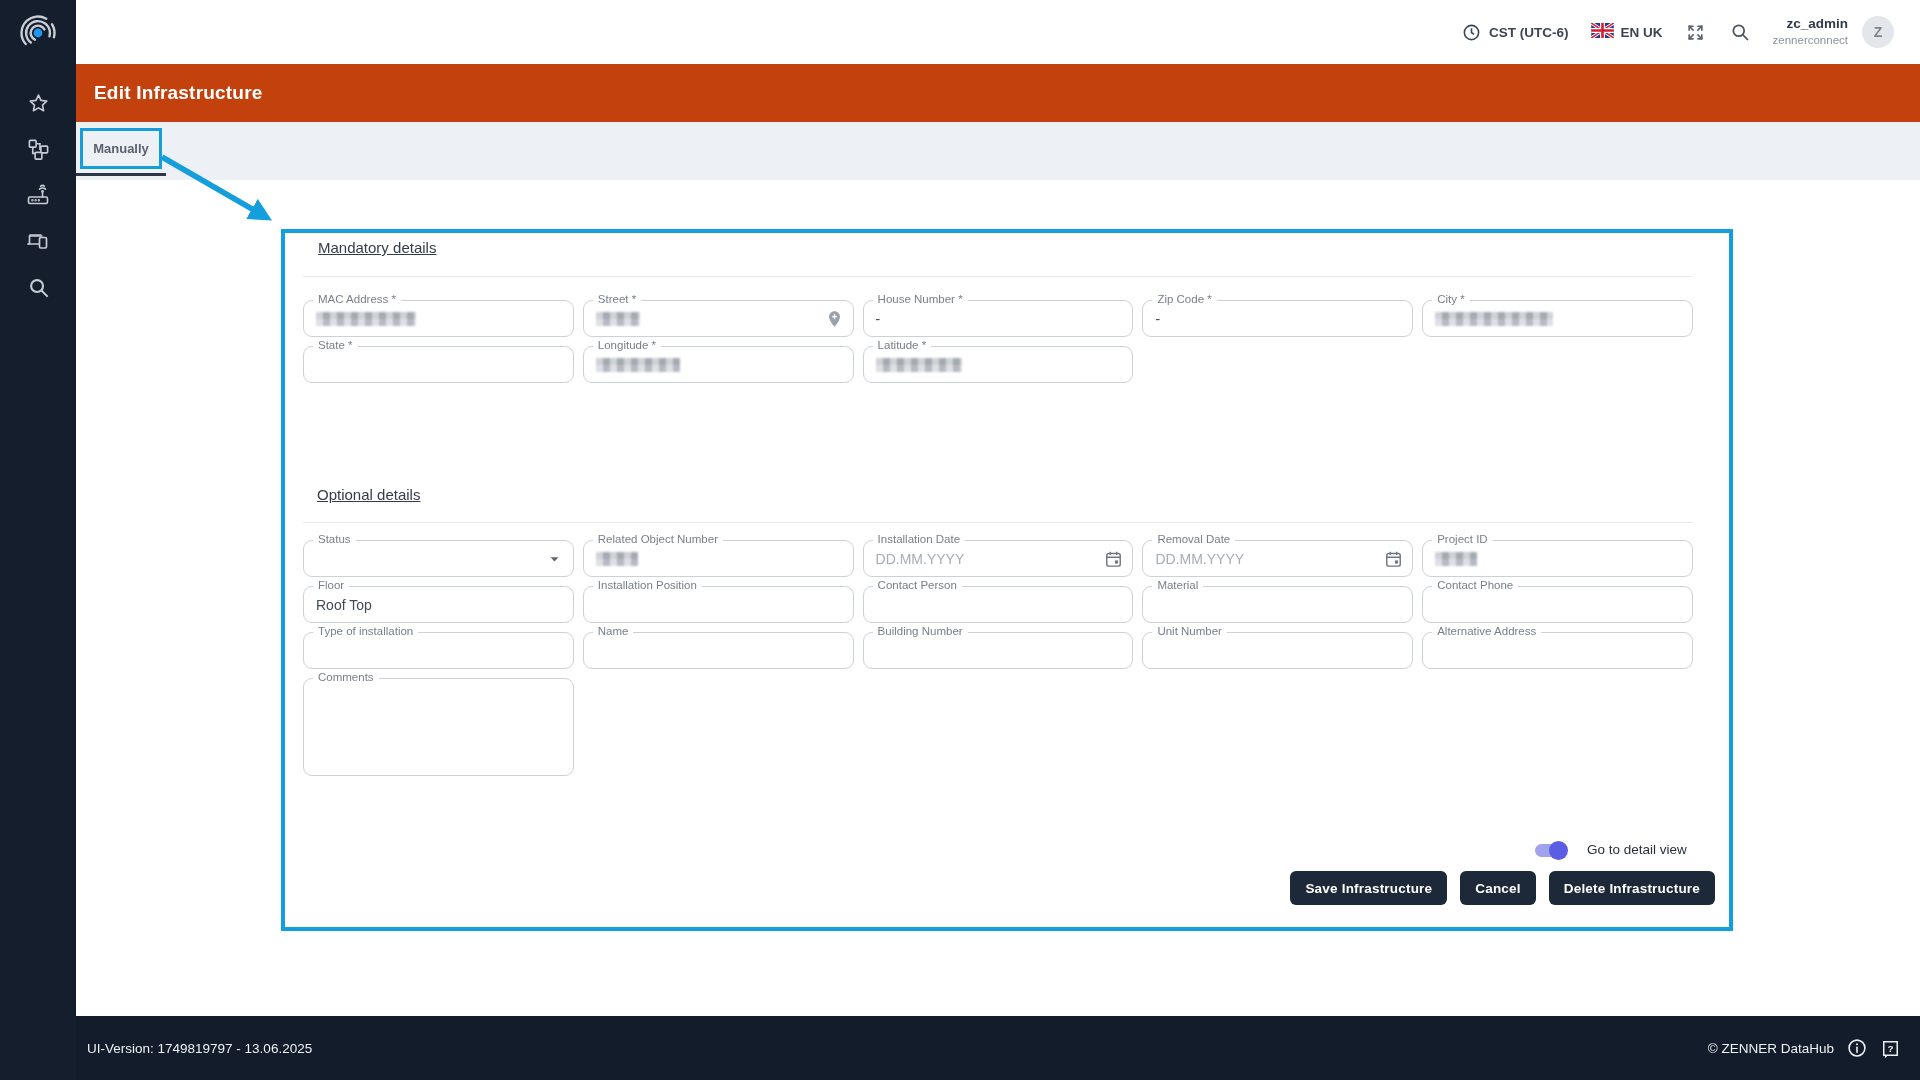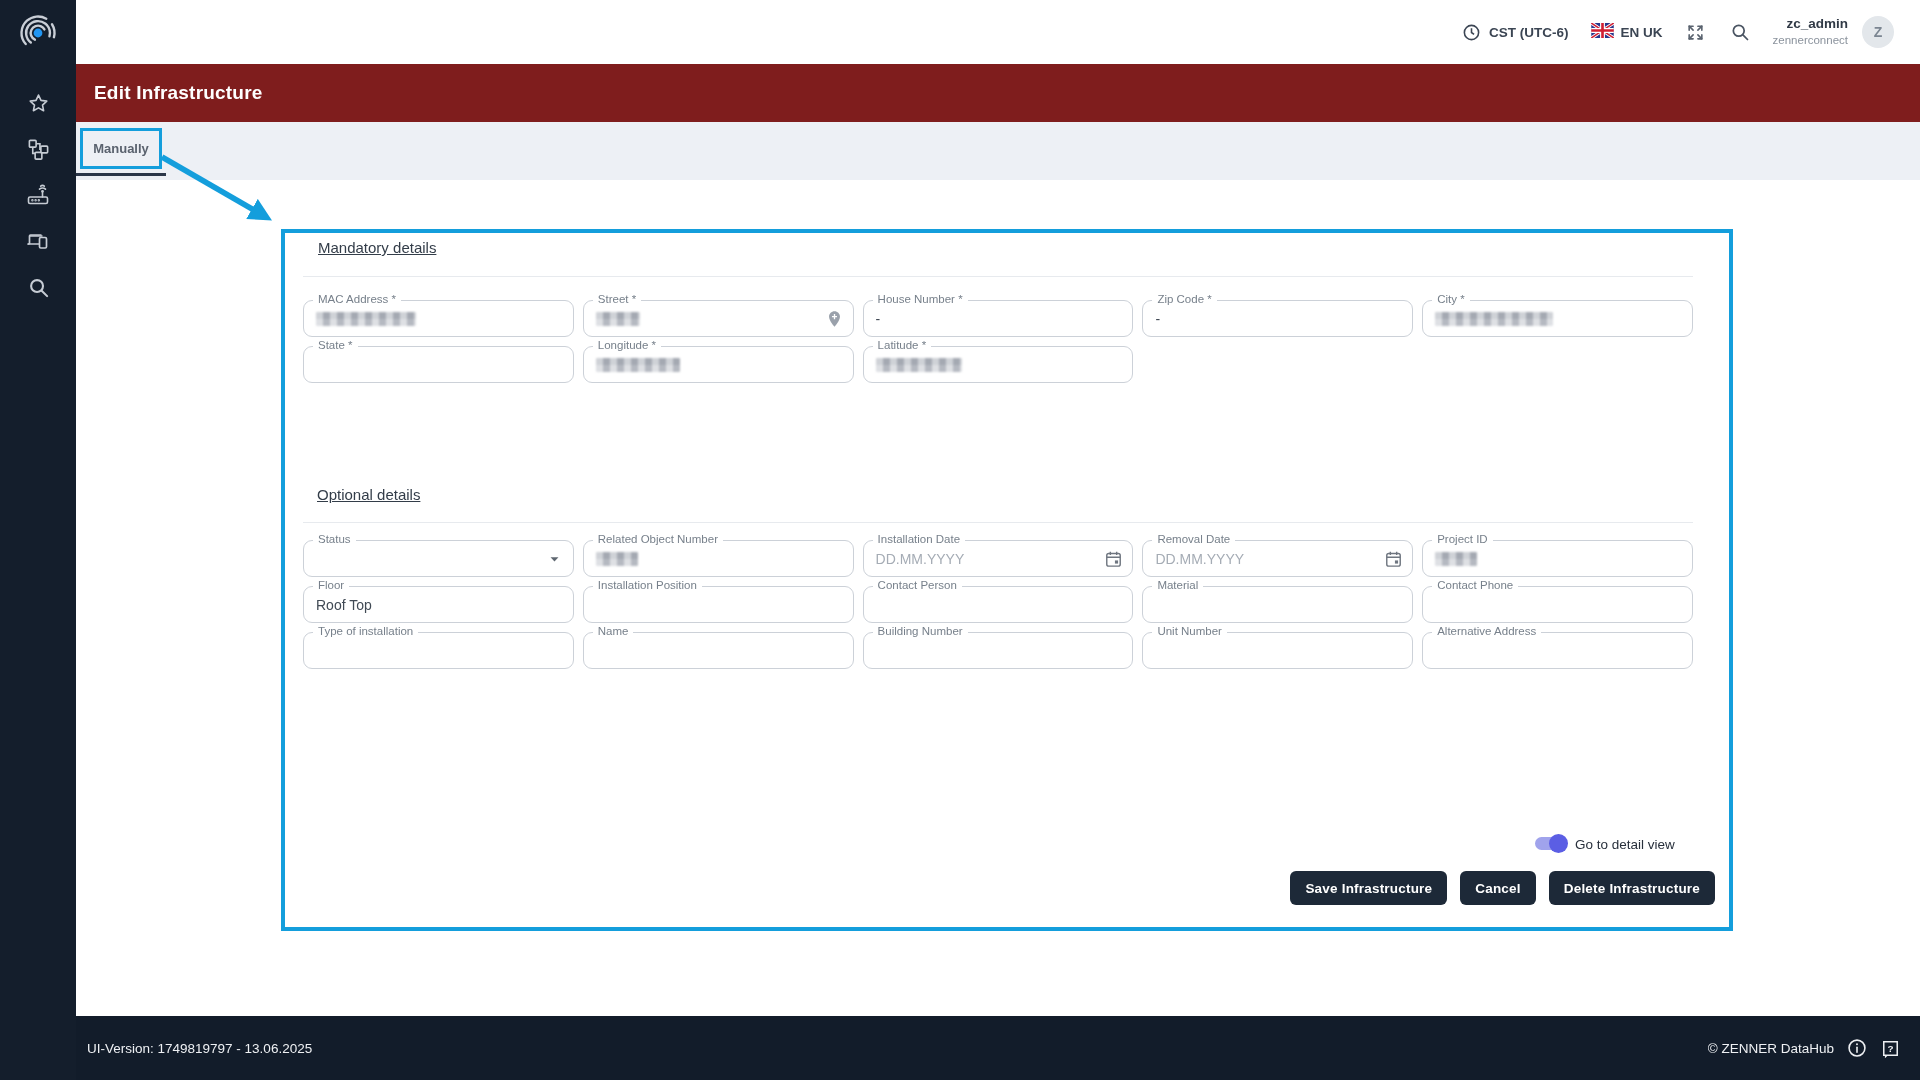--- a/index.html
+++ b/index.html
@@ -18,21 +18,21 @@
   .topbar { position:absolute; left:76px; top:0; width:1844px; height:64px; background:#ffffff; display:flex; align-items:center; justify-content:flex-end; padding-right:26px; gap:22px; }
   .tz { display:flex; align-items:center; gap:7px; color:#3b4553; font-size:13.5px; font-weight:bold; cursor:pointer; }
   .lang { display:flex; align-items:center; gap:7px; color:#3b4553; font-size:13.5px; font-weight:bold; cursor:pointer; }
   .iconbtn { width:22px; height:22px; display:flex; align-items:center; justify-content:center; cursor:pointer; }
   .userblock { text-align:right; line-height:1.25; cursor:pointer; }
   .user-name { font-size:13.5px; font-weight:bold; color:#313a46; }
   .user-org { font-size:11.5px; color:#8b939d; }
   .avatar { width:32px; height:32px; border-radius:50%; background:#e3e7eb; color:#7b8591; font-size:14px; font-weight:bold; display:flex; align-items:center; justify-content:center; margin-left:-8px; cursor:pointer; }
 
   
-  .titlebar { position:absolute; left:76px; top:64px; width:1844px; height:58px; background:#7f1d1d; display:flex; align-items:center; padding-left:18px;text-align:right; }
+  .titlebar { position:absolute; left:76px; top:64px; width:1844px; height:58px; background:#c2410c; display:flex; align-items:center; padding-left:18px;text-align:right; }
   .page-title { color:#ffffff; font-size:19px; font-weight:bold; letter-spacing:.2px; }
 
   
   .tabbar { position:absolute; left:76px; top:122px; width:1844px; height:58px; background:#edf0f5; }
   .tab { position:absolute; left:6px; top:8px; width:78px; height:37px; display:flex; align-items:center; justify-content:center; font-size:13px; font-weight:bold; color:#5a626e; cursor:pointer; }
   .tab-underline { position:absolute; left:0; top:51px; width:90px; height:3px; background:#2b3648; }
   .tab-annot { position:absolute; left:4px; top:6px; width:82px; height:41px; border:3px solid #149edc; pointer-events:none; }
 
   
   .content { position:absolute; left:76px; top:180px; width:1844px; height:836px; background:#ffffff; }
@@ -49,21 +49,21 @@
   .field-value { font-size:14px; color:#414a55; }
   .field-placeholder { font-size:14px; color:#a5acb5; }
   .redacted { display:inline-block; height:14px; border-radius:1px;
       background:
         repeating-linear-gradient(90deg, rgba(255,255,255,.35) 0 7px, rgba(120,126,138,.28) 7px 14px),
         repeating-linear-gradient(0deg, #cdd0d6 0 7px, #b6bac2 7px 14px);
       filter:blur(1.2px); }
   .field-icon { position:absolute; right:9px; top:50%; transform:translateY(-50%); display:flex; cursor:pointer; }
 
   
-  .toggle-row { position:absolute; left:1459px; top:657px; height:20px; display:flex; align-items:flex-start; gap:9px; }
+  .toggle-row { position:absolute; left:1459px; top:657px; height:20px; display:flex; align-items:flex-end; gap:21px; }
   .switch { position:relative; width:31px; height:13px; border-radius:7px; background:#a0a3ec; cursor:pointer; }
   .switch .thumb { position:absolute; right:-2px; top:-3px; width:19px; height:19px; border-radius:50%; background:#5b5ee4; }
   .toggle-label { font-size:13.5px; color:#28303c; }
 
   .btn-row { position:absolute; top:691px; left:227px; width:1412px; display:flex; justify-content:flex-end; gap:13px; }
   .btn { height:34px; background:#1d2938; color:#fff; font-size:13.5px; font-weight:bold; border:none; border-radius:6px; padding:0 15px; display:flex; align-items:center; cursor:pointer; font-family:inherit; letter-spacing:.2px; }
 
   
   .footer { position:absolute; left:76px; top:1016px; width:1844px; height:64px; background:#121c2a; display:flex; align-items:center; justify-content:space-between; padding:0 20px 0 11px; }
   .footer-left { color:#eef0f3; font-size:13.5px; font-weight:500; }
@@ -297,20 +297,23 @@
         </div>
         <div class="field">
           <span class="field-label">Building Number</span>
         </div>
         <div class="field">
           <span class="field-label">Unit Number</span>
         </div>
         <div class="field">
           <span class="field-label">Alternative Address</span>
         </div>
+        <div class="field tall">
+          <span class="field-label">Comments</span>
+        </div>
       </div>
 
     <div class="toggle-row">
       <span class="switch">
           <span class="thumb"></span>
         </span>
       <span class="toggle-label">Go to detail view</span>
     </div>
 
     <div class="btn-row">

